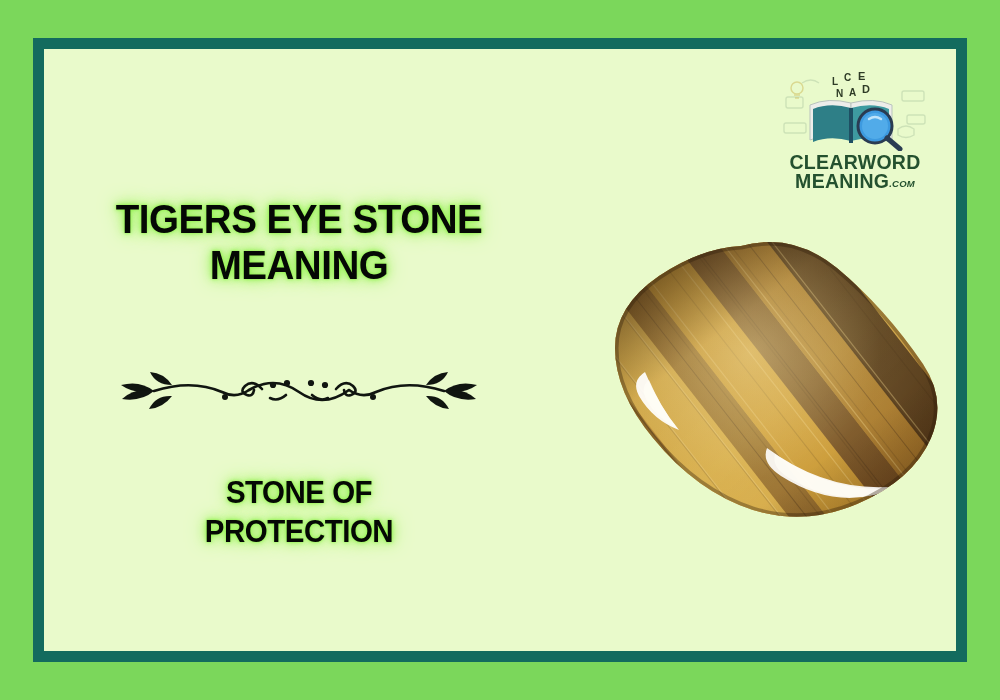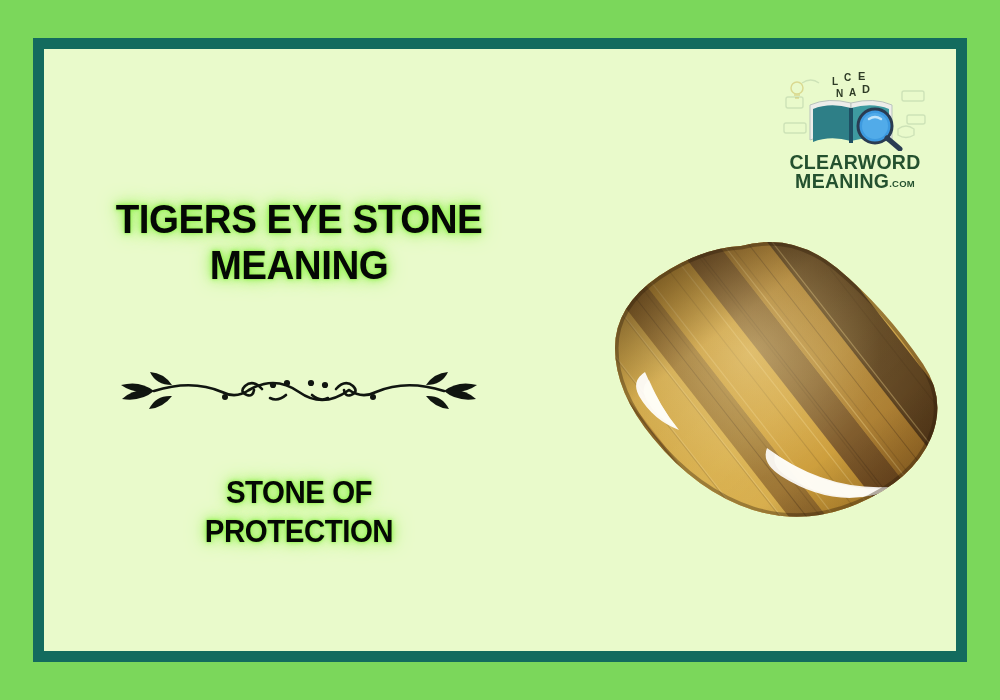--- a/index.html
+++ b/index.html
@@ -74,20 +74,21 @@
     font-weight: bold;
     letter-spacing: 0.3px;
     color: #24512F;
     font-family: "Liberation Sans", sans-serif;
   }
   .logo-tld {
     font-size: 9.5px;
     font-weight: bold;
     letter-spacing: 0.2px;
     vertical-align: 1px;
+    font-style: italic;
   }
 
   
   #left-col {
     position: absolute;
     left: 30px;
     top: 120px;
     width: 450px;
     text-align: center;
     margin-top: 28px;

